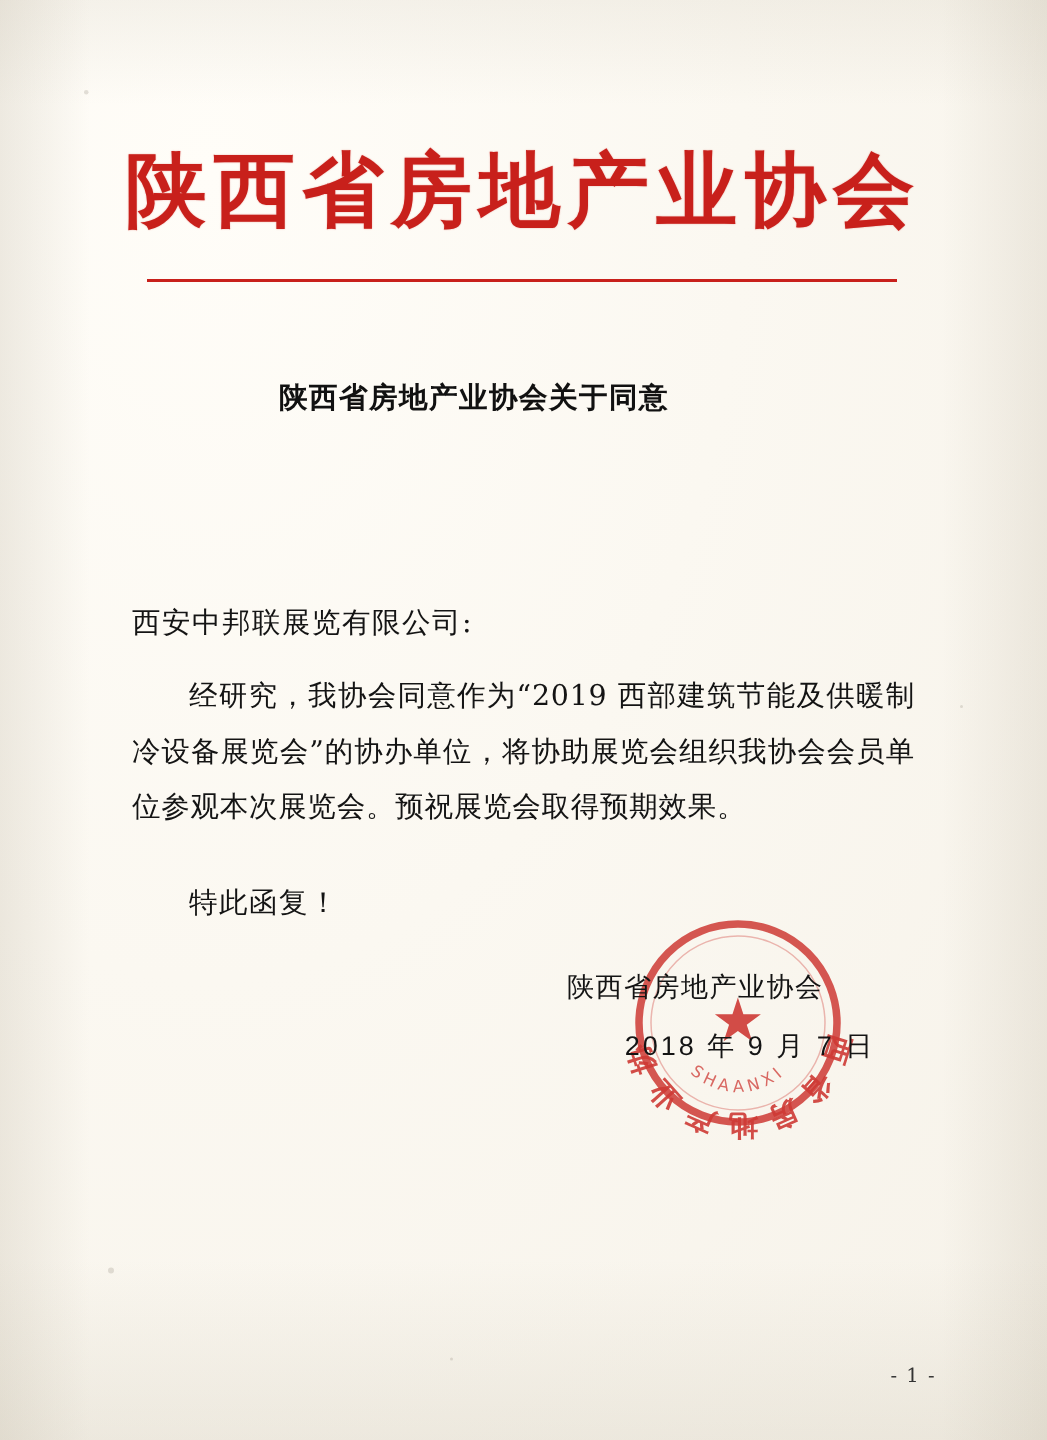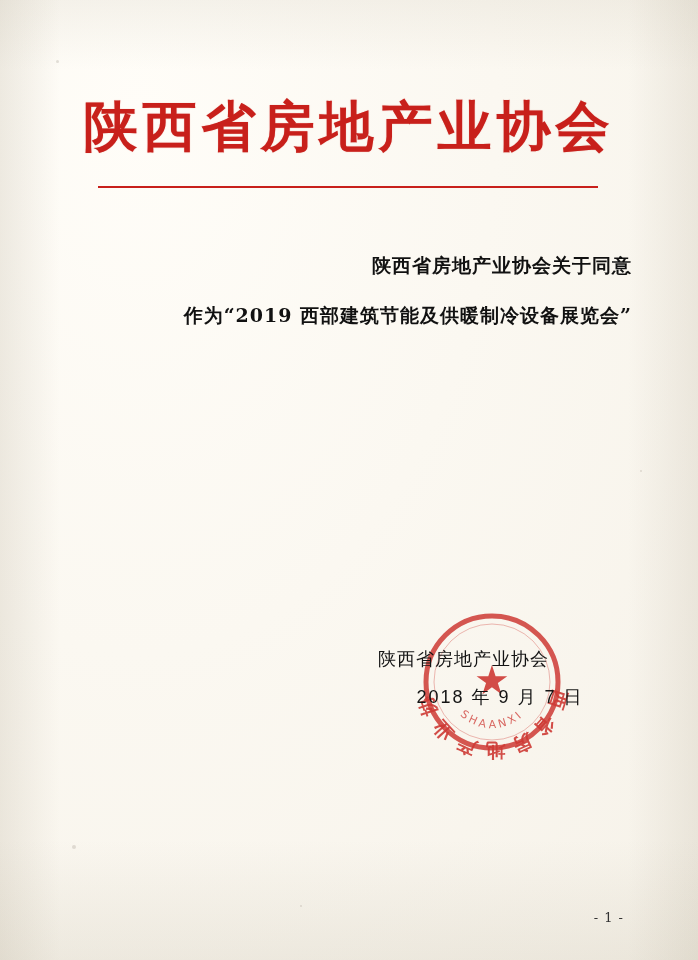--- a/index.html
+++ b/index.html
@@ -90,21 +90,21 @@
     color: #1b1b1b;
     letter-spacing: 1px;
   }
 
   
   .title-block {
     position: absolute;
     top: 240px;
     left: 0;
     width: 632px;
-    text-align: right;
+    text-align: center;
   }
   .title-line {
     font-family: "DejaVu Serif", "Liberation Serif", serif;
     font-weight: bold;
     font-size: 19px;
     color: #111111;
     letter-spacing: 1px;
     line-height: 50px;
   }
 
@@ -214,23 +214,27 @@
   <div class="speck" style="top:470px;left:640px;width:2px;height:2px;"></div>
 
   <div class="letterhead">
     <div class="letterhead-title">陕西省房地产业协会</div>
   </div>
   <div class="letterhead-rule"></div>
 
 
   <div class="title-block">
     <div class="title-line">陕西省房地产业协会关于同意</div>
-    <div class="title-line">作为“2019 西部建筑节能及供暖制冷设备展览会”</div>
-  </div>
-
+  </div>
+
+  <div class="body-block">
+    <div class="salutation">西安中邦联展览有限公司:</div>
+    <div class="para">经研究，我协会同意作为“2019 西部建筑节能及供暖制冷设备展览会”的协办单位，将协助展览会组织我协会会员单位参观本次展览会。预祝展览会取得预期效果。</div>
+    <div class="closing">特此函复！</div>
+  </div>
 
   <div class="seal">
     <svg width="168" height="168" viewBox="0 0 168 168" xmlns="http://www.w3.org/2000/svg">
       <defs>
         <path id="sealArc" d="M 84,84 m -62,0 a 62,62 0 1 1 124,0" transform="rotate(180 84 84)"></path>
         <path id="sealArcBottom" d="M 84,84 m -46,0 a 46,46 0 1 0 92,0"></path>
       </defs>
       <circle cx="84" cy="84" r="66" fill="none" stroke="#c8201b" stroke-width="5" opacity="0.85"></circle>
       <circle cx="84" cy="84" r="58" fill="none" stroke="#c8201b" stroke-width="1" opacity="0.35"></circle>
       <text font-family="DejaVu Serif, serif" font-size="19" font-weight="bold" fill="#c8201b" letter-spacing="7" opacity="0.9">

